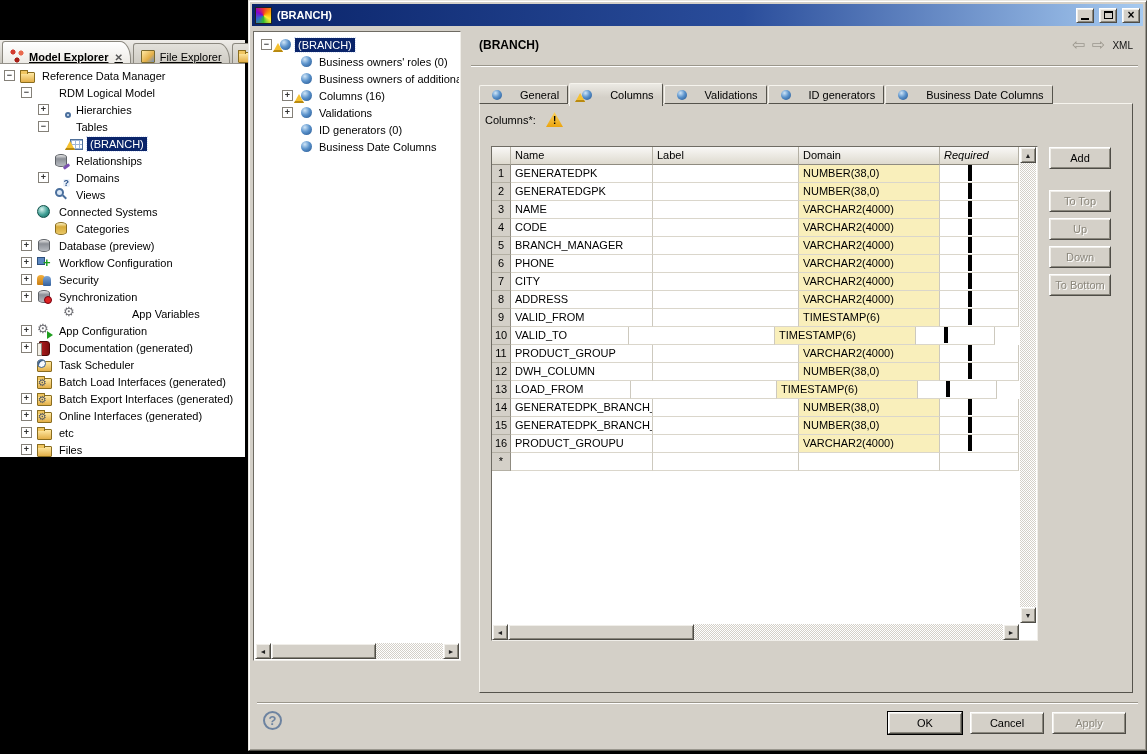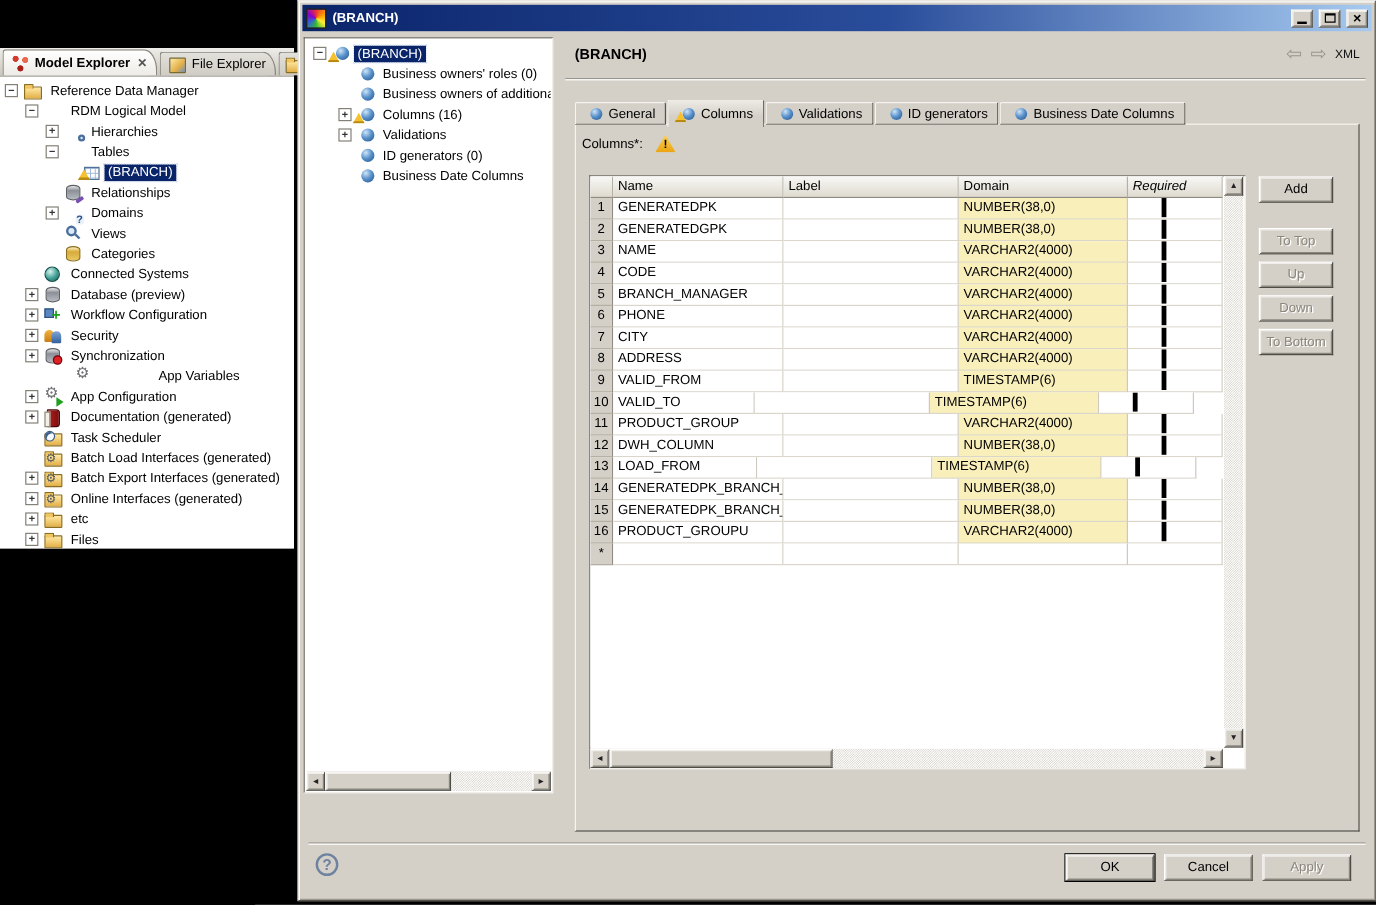--- a/index.html
+++ b/index.html
@@ -12,23 +12,23 @@
       background-image:linear-gradient(45deg,#d4d0c8 25%,transparent 25%,transparent 75%,#d4d0c8 75%),
                        linear-gradient(45deg,#d4d0c8 25%,transparent 25%,transparent 75%,#d4d0c8 75%);
       background-size:2px 2px;background-position:0 0,1px 1px;}
   .sarrow{width:16px;height:16px;display:flex;align-items:center;justify-content:center;
       font-size:7px;color:#222;flex:none;}
   
   .explorer{position:absolute;left:0;top:40px;width:245px;height:417px;background:#fff;}
   .xtabbar{position:absolute;left:0;top:0;right:0;height:24px;
       background:linear-gradient(#efede9,#c9c6be);border-bottom:1px solid #94918a;
       display:flex;align-items:flex-end;gap:2px;padding-left:2px;box-sizing:border-box;}
-  .xtab{height:21px;display:flex;align-items:center;gap:4px;padding:0 7px 0 6px;
+  .xtab{height:21px;display:flex;align-items:flex-end;gap:4px;padding:0 7px 0 6px;
       border:1px solid #8b887f;border-bottom:none;border-top-left-radius:3px;
-      border-top-right-radius:11px 18px;font-size:11px;white-space:nowrap;}
+      border-top-right-radius:11px 18px;font-size:11px;white-space:nowrap;text-decoration:underline;}
   .xtab.active{background:linear-gradient(#ffffff,#edebe6);font-weight:bold;}
   .xtab.inactive{background:linear-gradient(#e3e1db,#cfccc4);height:19px;}
   .xclose{font-size:10px;color:#555;font-weight:bold;margin-left:2px;}
   .xtree{position:absolute;left:0;top:24px;right:0;bottom:0;background:#fff;overflow:hidden;padding-top:3px;}
   .xrow{height:17px;display:flex;align-items:center;white-space:nowrap;}
   .exp{width:9px;height:9px;border:1px solid #848078;background:#fff;flex:none;
       font:bold 9px/8px "Liberation Sans",sans-serif;text-align:center;color:#333;margin-right:4px;}
   .exp.hid{visibility:hidden;}
   .tlabel{padding:1px 3px;margin-left:4px;}
   .sel{background:#0a246a;color:#fff;outline:1px dotted #d8e2f5;}
@@ -119,21 +119,21 @@
   
   .dheader{position:absolute;left:230px;top:37px;font-weight:bold;font-size:12px;}
   .dnav{position:absolute;right:13px;top:36px;display:flex;align-items:center;gap:7px;}
   .navarrow{font-size:16px;color:#9b978d;font-family:"DejaVu Sans",sans-serif;line-height:16px;}
   .xmltxt{font-size:10px;color:#111;}
   .groove{border-top:1px solid #9a968b;border-bottom:1px solid #ffffff;height:0;}
   .hsep{position:absolute;left:222px;right:8px;top:64px;}
   .fsep{position:absolute;left:8px;right:8px;top:701px;}
   
   .dtabs{position:absolute;left:230px;top:82px;height:21px;display:flex;align-items:flex-end;gap:1px;z-index:3;}
-  .dtab{height:17px;padding:0 8px;display:flex;align-items:center;gap:5px;background:#d4d0c8;
+  .dtab{height:17px;padding:0 8px;display:flex;align-items:center;gap:18px;background:#d4d0c8;
       border:1px solid;border-color:#f6f4ee #55534c #55534c #f6f4ee;
       border-top-left-radius:2px;border-top-right-radius:2px;font-size:11px;white-space:nowrap;}
   .dtab.active{height:22px;margin-bottom:-2px;border-bottom:none;z-index:4;
       background:linear-gradient(#eceae4,#d4d0c8 60%);}
   .tabpane{position:absolute;left:230px;top:102px;width:654px;height:590px;background:#d4d0c8;
       border:1px solid;border-color:#f6f4ee #55534c #55534c #f6f4ee;box-sizing:border-box;z-index:1;}
   .collabel{position:absolute;left:236px;top:113px;z-index:2;}
   .warnpos{position:absolute;left:297px;top:111px;z-index:2;}
   
   .gridwrap{position:absolute;left:242px;top:145px;width:547px;height:495px;z-index:2;
@@ -216,29 +216,29 @@
       <div class="xrow" style="padding-left: 38px;">
         <span class="exp">+</span>
         <span class="ic ic-db ic-q"></span>
         <span class="tlabel">Domains</span>
       </div>
       <div class="xrow" style="padding-left: 38px;">
         <span class="exp hid">−</span>
         <span class="ic ic-magnifier"></span>
         <span class="tlabel">Views</span>
       </div>
+      <div class="xrow" style="padding-left: 21px;">
+        <span class="exp hid">−</span>
+        <span class="ic ic-globe"></span>
+        <span class="tlabel">Connected Systems</span>
+      </div>
       <div class="xrow" style="padding-left: 38px;">
         <span class="exp hid">−</span>
         <span class="ic ic-cyl-yellow"></span>
         <span class="tlabel">Categories</span>
-      </div>
-      <div class="xrow" style="padding-left: 21px;">
-        <span class="exp hid">−</span>
-        <span class="ic ic-globe"></span>
-        <span class="tlabel">Connected Systems</span>
       </div>
       <div class="xrow" style="padding-left: 21px;">
         <span class="exp">+</span>
         <span class="ic ic-db-gray"></span>
         <span class="tlabel">Database (preview)</span>
       </div>
       <div class="xrow" style="padding-left: 21px;">
         <span class="exp">+</span>
         <span class="ic ic-workflow"></span>
         <span class="tlabel">Workflow Configuration</span>

